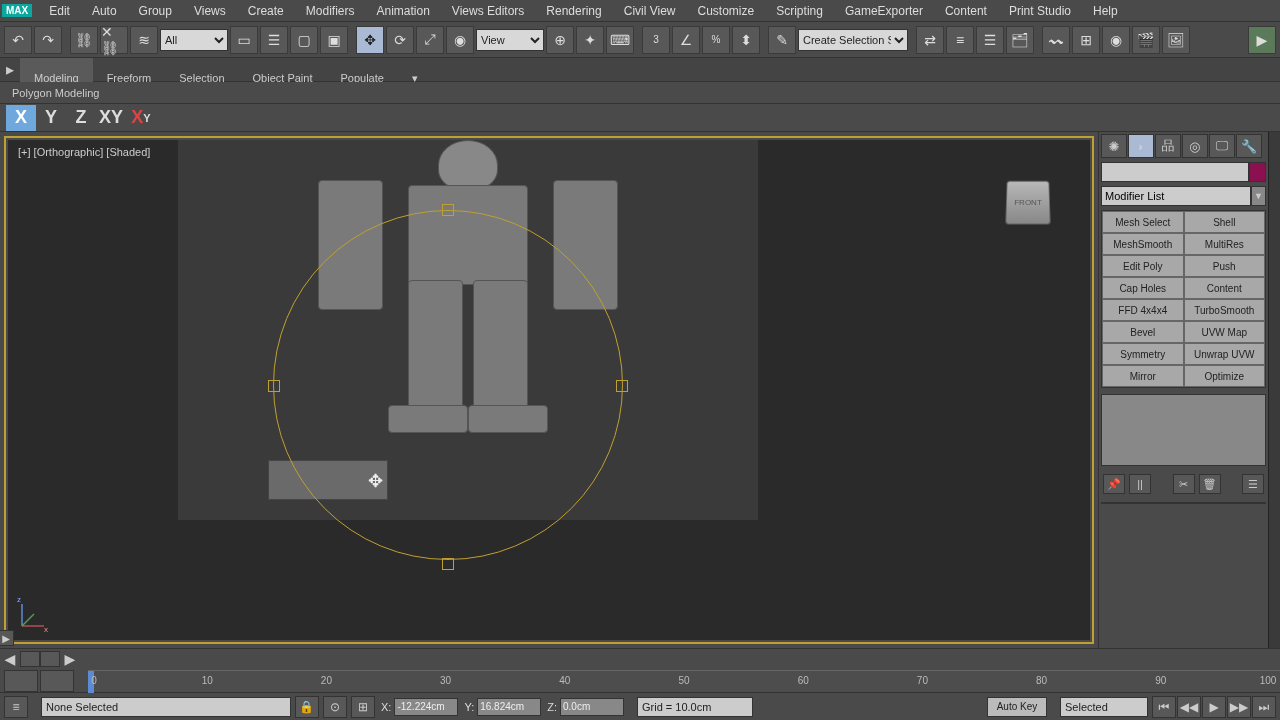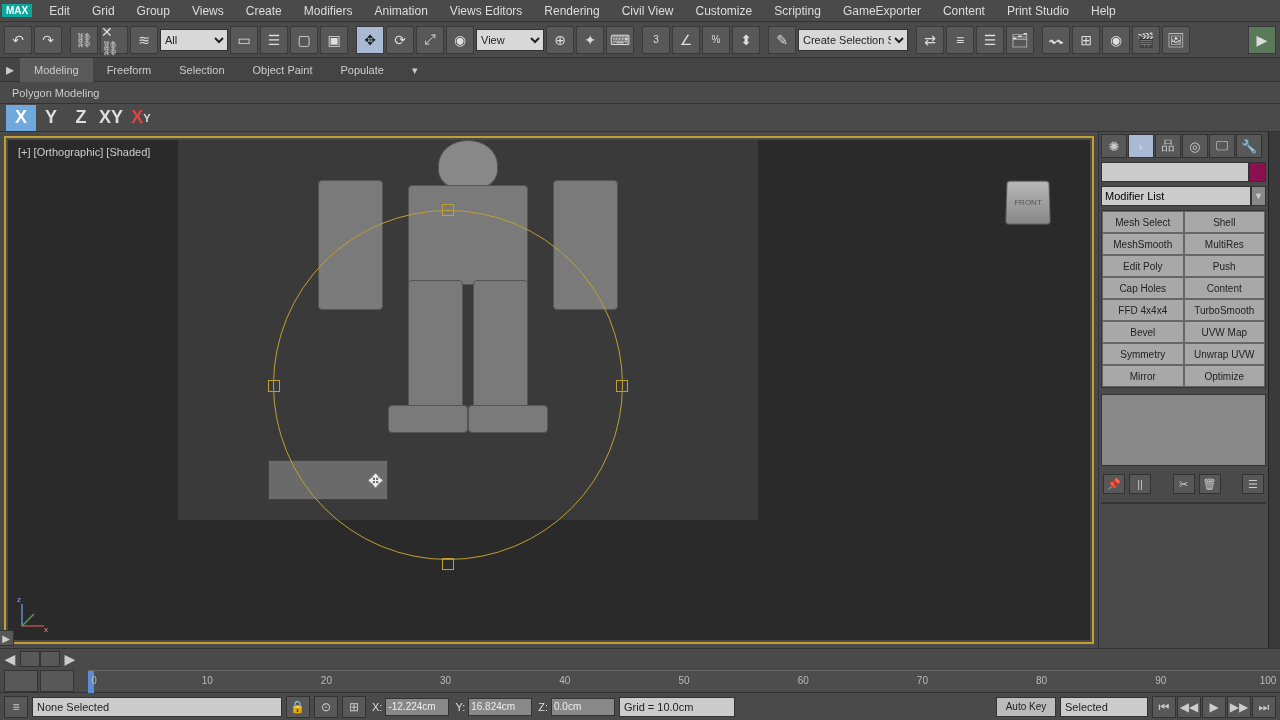--- a/index.html
+++ b/index.html
@@ -14,21 +14,21 @@
 
 .toolbar { height:36px; background:#4a4a4a; display:flex; align-items:center; padding:0 4px; gap:2px; border-bottom:1px solid #333; }
 .tb { width:28px; height:28px; background:#585858; border:1px solid #3a3a3a; display:flex; align-items:center; justify-content:center; color:#ddd; font-size:14px; position:relative; }
 .tb.active { background:#aabad4; color:#222; }
 .tb-sel { width:68px; height:22px; background:#d8d8d8; color:#222; border:1px solid #333; font-size:11px; }
 .tb-sel.wide { width:110px; }
 .sep { width:4px; }
 
 
 .ribbon { height:24px; background:#444; display:flex; align-items:stretch; border-bottom:1px solid #333; }
-.rtab { padding:12px 14px; font-size:11px; color:#ccc; cursor:default; display:flex; align-items:center; }
+.rtab { padding:20px 14px; font-size:11px; color:#ccc; cursor:default; display:flex; align-items:center; }
 .rtab.active { background:#5a5a5a; }
 .xbox { width:20px; display:flex; align-items:center; justify-content:center; }
 
 .ribbon2 { height:22px; background:#4a4a4a; display:flex; align-items:center; padding-left:12px; font-size:11px; border-bottom:1px solid #333; }
 
 
 .axisbar { height:28px; background:#4a4a4a; display:flex; align-items:center; padding-left:6px; gap:0; border-bottom:1px solid #333; }
 .ax { width:30px; height:26px; display:flex; align-items:center; justify-content:center; font-size:18px; font-weight:bold; color:#ddd; cursor:default; }
 .ax.sel { background:#6fa8dc; color:#fff; }
 
@@ -93,38 +93,38 @@
 .timeline .lbl { position:absolute; top:1px; left:4px; font-size:10px; color:#ccc; }
 .timeline .pbtn { width:20px; height:16px; font-size:14px; display:flex; align-items:center; justify-content:center; }
 .ruler { height:24px; display:flex; align-items:flex-end; position:relative; }
 .ruler .rleft { width:88px; display:flex; gap:2px; padding:0 4px; }
 .ruler .rleft .ric { width:34px; height:22px; background:#585858; border:1px solid #333; }
 .ruler .rtrack { flex:1; position:relative; border-top:1px solid #666; height:22px; background:#4d4d4d; }
 .ticklbl { position:absolute; bottom:6px; font-size:10px; color:#bbb; transform:translateX(-50%); }
 .th { position:absolute; left:0; top:0; width:6px; height:22px; background:#5b8bd4; }
 
 .status { height:28px; display:flex; align-items:center; padding:0 4px; gap:4px; font-size:11px; border-top:1px solid #333; }
-.status .well { height:20px; background:#ccc; color:#222; border:1px solid #333; padding:6px 4px; display:flex; align-items:center; }
+.status .well { height:20px; background:#ccc; color:#222; border:1px solid #333; padding:6px 4px; display:flex; align-items:center;margin-left:9px; }
 .status .btn { width:24px; height:22px; background:#585858; border:1px solid #333; display:flex; align-items:center; justify-content:center; font-size:12px; }
 .coord { display:flex; align-items:center; gap:1px; }
 .coord .lbl { color:#ddd; padding:0 2px; }
 .coord .val { width:64px; height:18px; background:#888; border:1px solid #333; color:#eee; font-size:10px; padding:0 2px; display:flex; align-items:center; }
 .playback { display:flex; gap:1px; }
 .playback .pb { width:24px; height:22px; background:#585858; border:1px solid #333; display:flex; align-items:center; justify-content:center; font-size:12px; }
 .autokey { width:60px; height:20px; background:#bbb; color:#222; border:1px solid #333; font-size:10px; display:flex; align-items:center; justify-content:center; }
 </style>
 </head>
 <body>
 
 <div class="app">
 
   <div class="menubar">
     <span class="logo">MAX</span>
     <span class="mi">Edit</span>
-    <span class="mi">Grid</span>
+    <span class="mi">Auto</span>
     <span class="mi">Group</span>
     <span class="mi">Views</span>
     <span class="mi">Create</span>
     <span class="mi">Modifiers</span>
     <span class="mi">Animation</span>
     <span class="mi">Views Editors</span>
     <span class="mi">Rendering</span>
     <span class="mi">Civil View</span>
     <span class="mi">Customize</span>
     <span class="mi">Scripting</span>

